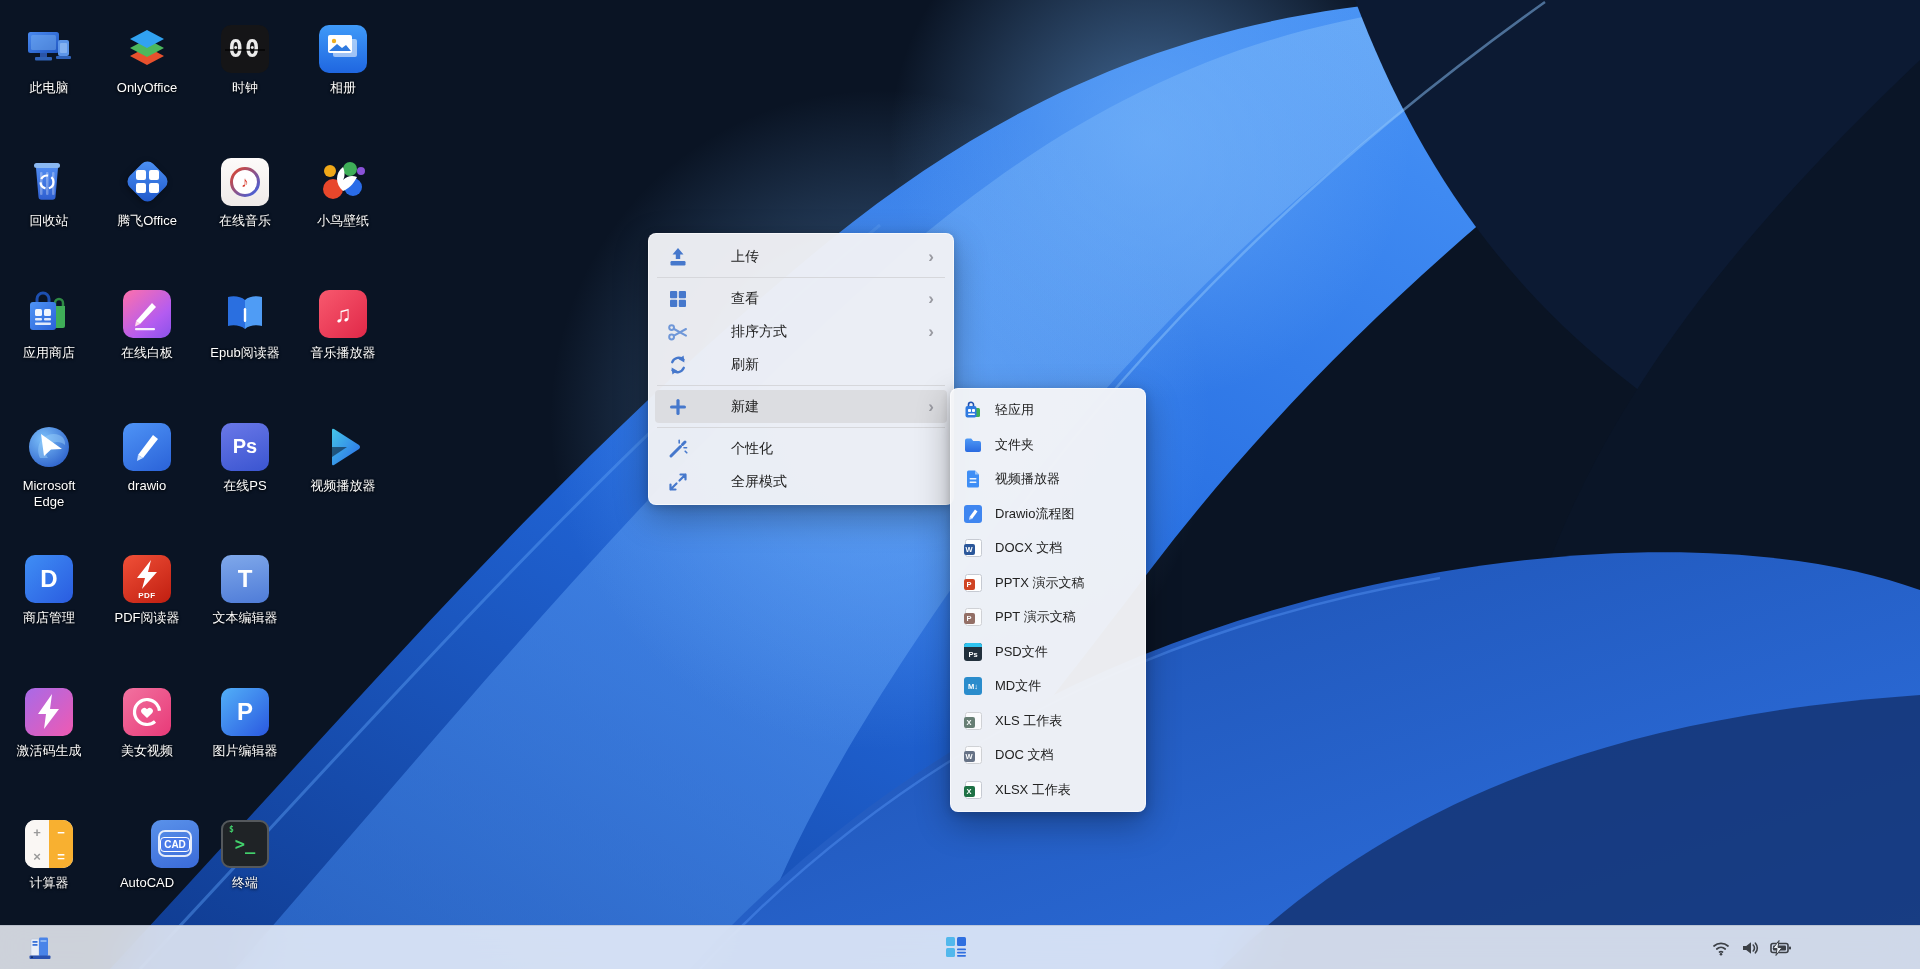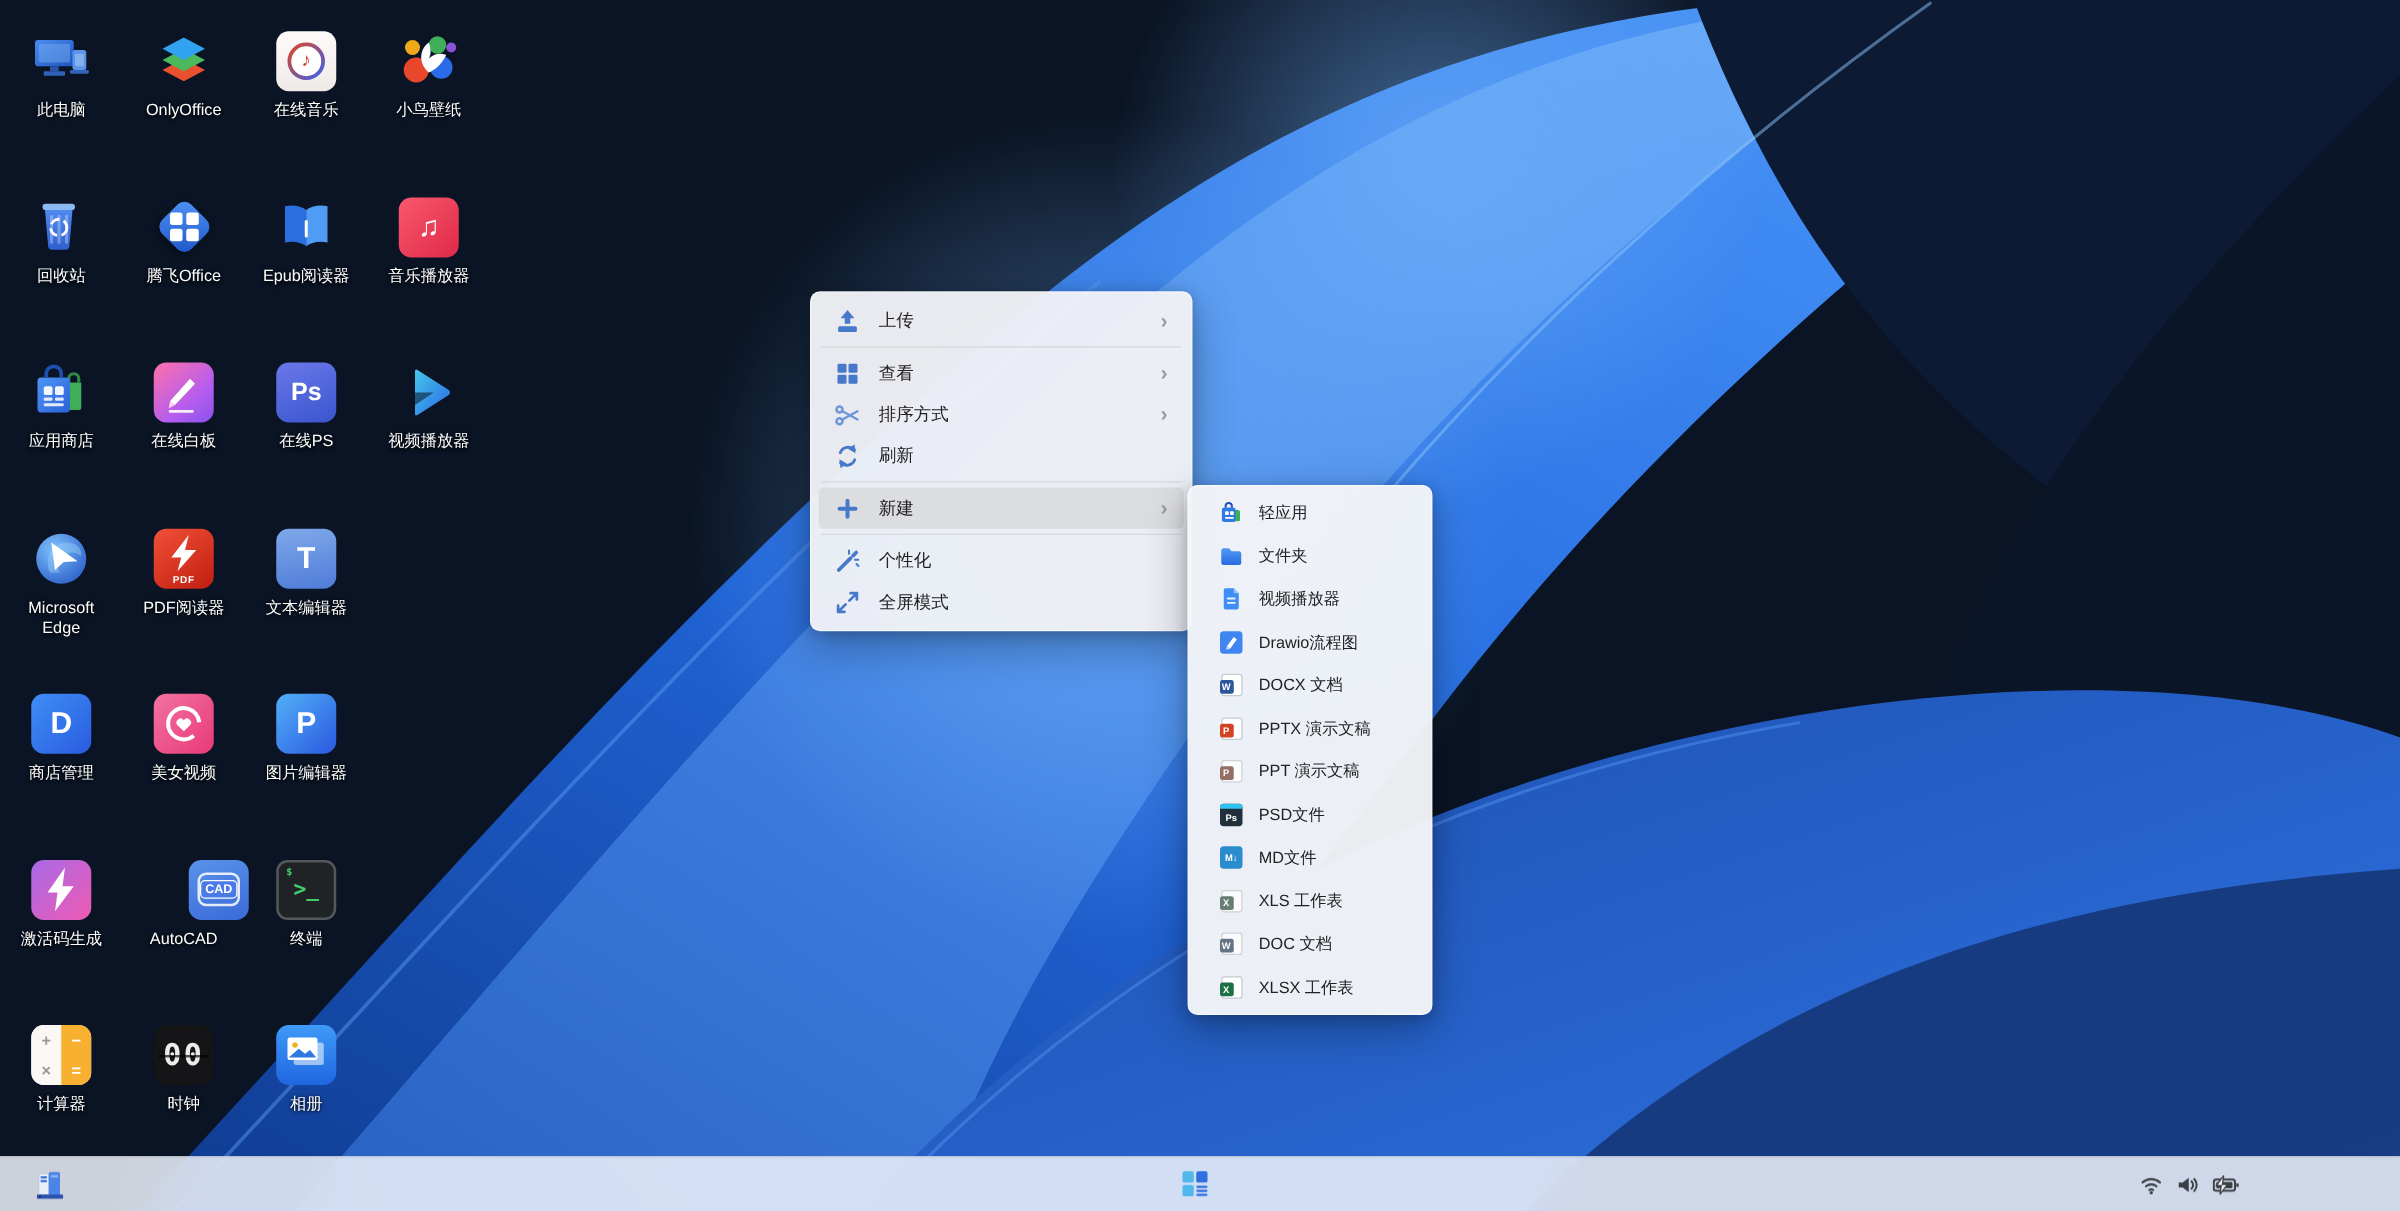--- a/index.html
+++ b/index.html
@@ -60,31 +60,31 @@
   .tf-diamond{width:33px;height:33px;margin:7.5px;background:linear-gradient(135deg,#4f94f6,#1d55c8);border-radius:8px;transform:rotate(45deg);display:flex;align-items:center;justify-content:center;box-shadow:0 2px 6px rgba(0,0,0,.4);}
   .tf-grid{transform:rotate(-45deg);display:grid;grid-template-columns:10px 10px;grid-template-rows:10px 10px;gap:3px;}
   .tf-grid i{background:#fff;border-radius:2px;}
   
   .ctx-menu{
     position:absolute;left:648px;top:233px;width:306px;box-sizing:border-box;
     background:rgba(240,241,245,.97);border:1px solid rgba(255,255,255,.6);
     border-radius:8px;padding:6px;box-shadow:0 12px 34px rgba(0,0,0,.3),0 2px 10px rgba(0,0,0,.18);
     z-index:20;
   }
-  .mi{height:33px;display:flex;align-items:center;padding:0 13px 0 12px;border-radius:4px;cursor:default;}
+  .mi{height:33px;display:flex;align-items:center;padding:0 13px 0 12px;border-radius:4px;cursor:default;gap:28px;}
   .mi.hl{background:#dcdde1;}
   .mic{width:22px;height:22px;flex:none;display:flex;align-items:center;justify-content:center;}
   .mlabel{margin-left:14px;font-size:14px;color:#222;flex:1;white-space:nowrap;}
   .chev{color:#9a9ba2;font-size:17px;line-height:1;font-weight:bold;}
   .msep{height:1px;background:#d6d7db;margin:4px 2px;}
   
   .sub-menu{
     position:absolute;left:950px;top:388px;width:196px;box-sizing:border-box;
     background:rgba(243,244,247,.97);border:1px solid rgba(255,255,255,.6);
-    border-radius:8px;padding:4px 18px;box-shadow:0 12px 34px rgba(0,0,0,.3),0 2px 10px rgba(0,0,0,.18);
+    border-radius:8px;padding:4px 6px;box-shadow:0 12px 34px rgba(0,0,0,.3),0 2px 10px rgba(0,0,0,.18);
     z-index:21;
   }
   .smi{height:34.5px;display:flex;align-items:center;padding:0 6px;border-radius:4px;cursor:default;}
   .smicon{width:20px;height:20px;flex:none;position:relative;display:flex;align-items:center;justify-content:center;}
   .smlabel{margin-left:12px;font-size:13px;color:#222;white-space:nowrap;}
   .fp{width:17px;height:18px;background:#fff;border:1px solid #c6cad2;border-radius:2.5px;position:relative;box-sizing:border-box;}
   .fb{position:absolute;left:-2px;bottom:1px;width:11px;height:11px;border-radius:2px;color:#fff;font-size:7.5px;font-weight:bold;display:flex;align-items:center;justify-content:center;}
   .fb-word{background:#2b579a;} .fb-pptx{background:#d04423;} .fb-ppt{background:#c43e1c;} .fb-excel{background:#1e7145;}
   .fp-muted{filter:saturate(.35);opacity:.8;}
   .sm-psd{width:18px;height:18px;background:#22303c;border-radius:3px;position:relative;overflow:hidden;display:flex;align-items:flex-end;justify-content:center;}
@@ -296,20 +296,31 @@
         <svg viewBox="0 0 48 48" width="48" height="48" style="position:absolute;inset:0;">
           <path d="M13 31 L29 13 L33 17 L17 34 Z" fill="#fff"></path>
           <path d="M13 31 L12 36.5 L17 34 Z" fill="#ffd9ec"></path>
           <rect x="12" y="38" width="20" height="2.2" rx="1" fill="#fff" opacity="0.9"></rect>
         </svg>
       </div>
     </div>
     <div class="dlabel">在线白板</div>
   </div>
 
+  <div class="dcell">
+    <div class="dicon">
+      <div class="rsq i-drawio">
+        <svg viewBox="0 0 48 48" width="48" height="48" style="position:absolute;inset:0;">
+          <path d="M15 32 L30 12 L35 16 L20 35 Z" fill="#fff"></path>
+          <path d="M15 32 L14 38 L20 35 Z" fill="#cfe2ff"></path>
+        </svg>
+      </div>
+    </div>
+    <div class="dlabel">drawio</div>
+  </div>
 
   <div class="dcell">
     <div class="dicon">
       <div class="rsq i-pdf">
         <svg viewBox="0 0 48 48" width="48" height="48" style="position:absolute;inset:0;">
           <polygon points="28,5 14,23 22,23 19,34 34,17 25,17" fill="#fff"></polygon>
         </svg>
         <span class="pdf-label">PDF</span>
       </div>
     </div>

